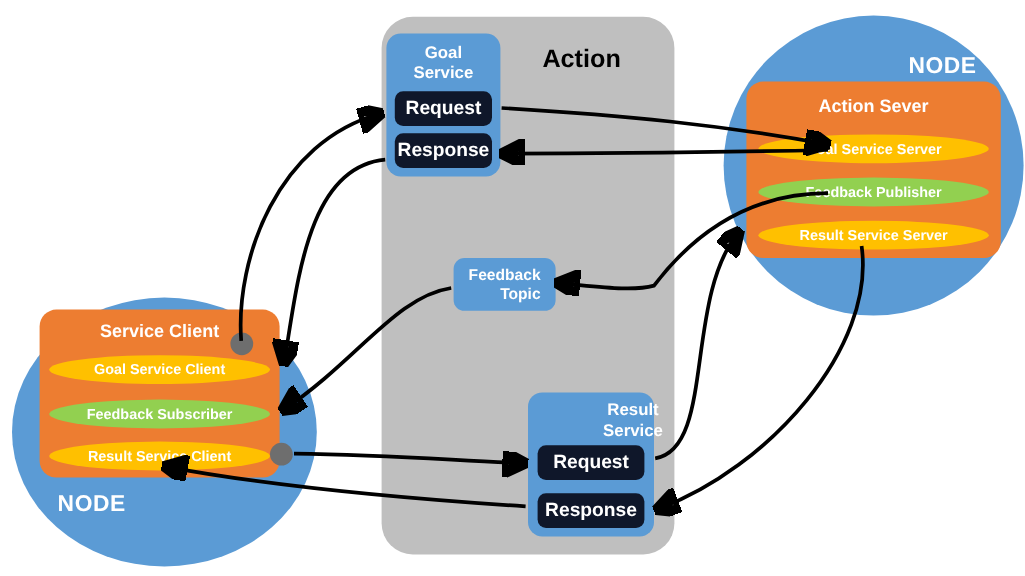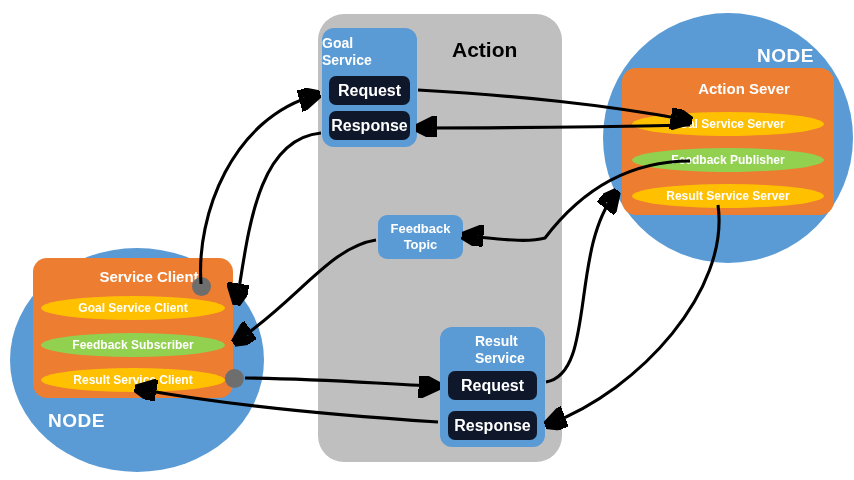--- a/index.html
+++ b/index.html
@@ -32,21 +32,20 @@
     box-sizing:border-box;
   }
   .actor-title{
     position:absolute;
     width:100%;
     text-align:center;
     color:#ffffff;
     font-weight:bold;
     font-size:15px;
     white-space:nowrap;
-    padding-left:16px;
   }
   .pill{
     position:absolute;
     border-radius:50%/50%;
     display:flex;
     align-items:center;
     justify-content:center;
     color:#ffffff;
     font-weight:bold;
     font-size:12px;
@@ -69,20 +68,21 @@
   }
 
   .svc-box{
     position:absolute;
     background:#5B9BD5;
     border-radius:12px;
   }
   .svc-title{
     position:absolute;
     width:100%;
+    text-align:center;
     color:#ffffff;
     font-weight:bold;
     font-size:14px;
     line-height:17px;
   }
   .msg-box{
     position:absolute;
     background:#0f172a;
     border-radius:7px;
     display:flex;
@@ -142,21 +142,21 @@
 
   <div class="svc-box" style="left:322px;top:28px;width:95px;height:119px;">
     <div class="svc-title" style="left:0;top:7px;">
       <span>Goal</span><br>
       <span>Service</span>
     </div>
     <div class="msg-box" style="left:7px;top:48px;width:81px;height:29px;">Request</div>
     <div class="msg-box" style="left:7px;top:83px;width:81px;height:29px;">Response</div>
   </div>
 
-  <div class="topic-box" style="left:378px;top:215px;width:85px;height:44px;">
+  <div class="topic-box" style="left:378px;top:215px;width:85px;height:44px;text-align:right;">
     <div>
       <span>Feedback</span><br>
       <span>Topic</span>
     </div>
   </div>
 
   <div class="svc-box" style="left:440px;top:327px;width:105px;height:120px;">
     <div class="svc-title" style="left:0;top:6px;padding-left:35px;">
       <span>Result</span><br>
       <span>Service</span>

